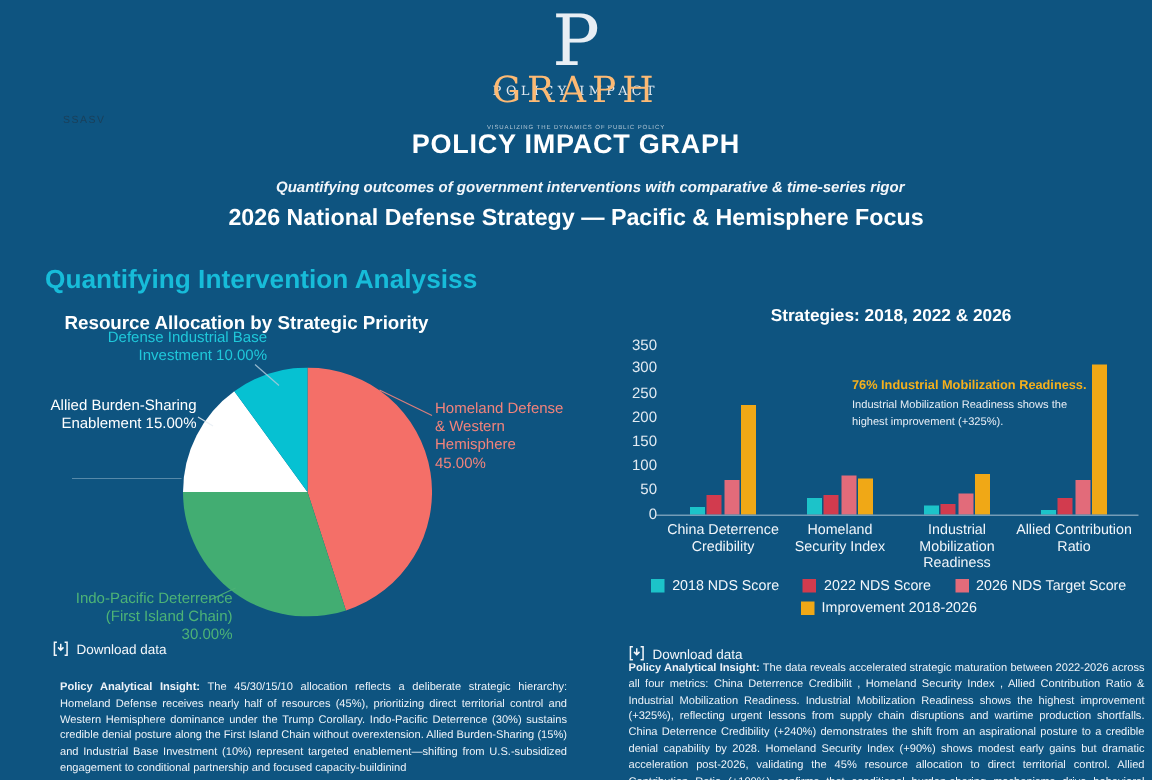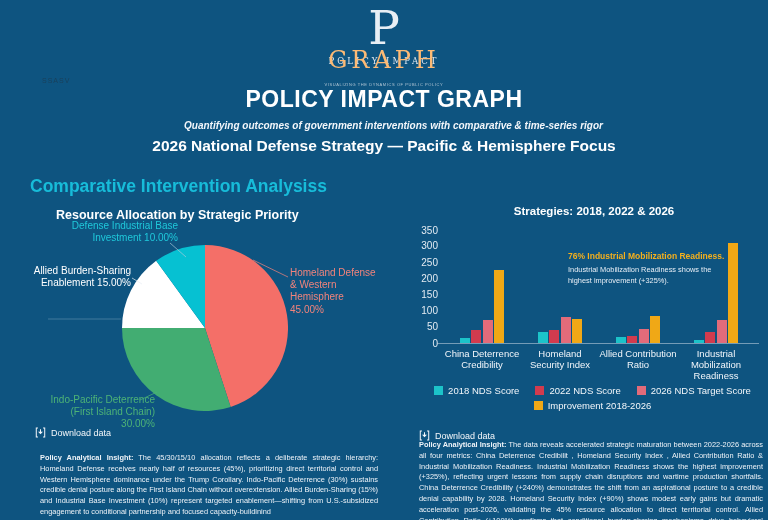--- a/index.html
+++ b/index.html
@@ -5,27 +5,27 @@
   html,body{margin:0;padding:0;}
   body{font-family:"Liberation Sans", sans-serif; background:#0e5480;}
   #page{position:relative;width:768px;height:520px;background:#0e5480;overflow:hidden;}
   .abs{position:absolute;}
   .ctr{left:0;right:0;text-align:center;}
   
   .monogram{top:4px;font-family:"DejaVu Serif", serif;font-size:47px;color:#e8eef4;font-weight:400;line-height:1;}
   .logo-line1{top:56px;font-family:"DejaVu Serif", serif;font-size:8.5px;letter-spacing:3px;color:#dfe7ee;}
   .logo-line2{top:48px;font-family:"DejaVu Serif", serif;font-size:24px;letter-spacing:4px;color:#fdba74;line-height:1;}
   .logo-tagline{top:82px;font-size:4px;letter-spacing:.6px;color:#cfdae3;opacity:.85;}
-  .main-title{top:86px;font-size:23px;font-weight:bold;color:#ffffff;letter-spacing:.5px;}
+  .main-title{top:86px;font-size:18px;font-weight:bold;color:#ffffff;letter-spacing:.5px;}
   .subtitle{top:120px;font-size:10px;font-style:italic;font-weight:bold;color:#f2f6fa;padding-left:19px;}
   .report-title{top:137px;font-size:15.5px;font-weight:bold;color:#ffffff;}
   .watermark{left:42px;top:77px;font-size:7px;color:#22303d;opacity:.55;letter-spacing:1px;}
   .section-title{left:30px;top:176px;font-size:17.5px;font-weight:bold;color:#17bcd9;}
   
-  .pie-title{left:56px;top:208px;font-size:12.5px;font-weight:bold;color:#ffffff;}
+  .pie-title{left:43px;top:208px;font-size:12.5px;font-weight:bold;color:#ffffff;}
   #pie-wrap{left:122px;top:245px;width:166px;height:166px;}
   .pie-label{font-size:10px;line-height:1.22;}
   .lbl-defense{left:38px;top:220px;width:140px;text-align:right;color:#1fc8da;}
   .lbl-allied{left:26px;top:265px;width:105px;text-align:right;color:#ffffff;}
   .lbl-homeland{left:290px;top:267px;width:90px;text-align:left;color:#f2837b;}
   .lbl-indo{left:35px;top:394px;width:120px;text-align:right;color:#4db376;}
   
   .download{display:flex;align-items:center;gap:5px;color:#f4f7fa;font-size:9px;cursor:pointer;}
   .dl-left{left:35px;top:427px;}
   .dl-right{left:419px;top:430px;}
@@ -59,21 +59,21 @@
 
   <div class="abs ctr monogram">P</div>
   <div class="abs ctr logo-line1">POLICY IMPACT</div>
   <div class="abs ctr logo-line2">GRAPH</div>
   <div class="abs ctr logo-tagline">VISUALIZING THE DYNAMICS OF PUBLIC POLICY</div>
   <div class="abs watermark">SSASV</div>
   <div class="abs ctr main-title">POLICY IMPACT GRAPH</div>
   <div class="abs ctr subtitle">Quantifying outcomes of government interventions with comparative &amp; time-series rigor</div>
   <div class="abs ctr report-title">2026 National Defense Strategy — Pacific &amp; Hemisphere Focus</div>
 
-  <div class="abs section-title">Comparative Intervention Analysiss</div>
+  <div class="abs section-title">Quantifying Intervention Analysiss</div>
 
   <div class="abs pie-title">Resource Allocation by Strategic Priority</div>
   <div class="abs" id="pie-wrap">
       <svg viewBox="0 0 166 166" width="166" height="166">
         <path d="M83,83 L83.00,0.00 A83,83 0 0 1 108.65,161.94 Z" fill="#f46f68"></path>
         <path d="M83,83 L108.65,161.94 A83,83 0 0 1 0.00,83.00 Z" fill="#42ad72"></path>
         <path d="M83,83 L0.00,83.00 A83,83 0 0 1 34.21,15.85 Z" fill="#ffffff"></path>
         <path d="M83,83 L34.21,15.85 A83,83 0 0 1 83.00,0.00 Z" fill="#06c1d2"></path>
       </svg>
     </div>
@@ -154,22 +154,22 @@
         <div class="bar" style="height: 3.2px; background: rgb(28, 195, 201);"></div>
         <div class="bar" style="height: 11.3px; background: rgb(210, 59, 78);"></div>
         <div class="bar" style="height: 22.6px; background: rgb(226, 107, 122);"></div>
         <div class="bar" style="height: 100.1px; background: rgb(240, 168, 22);"></div>
       </div>
     </div>
   <div class="abs baseline"></div>
   <div class="abs" id="cat-labels">
       <div class="cat-label">China Deterrence Credibility</div>
       <div class="cat-label">Homeland Security Index</div>
+      <div class="cat-label">Industrial Mobilization Readiness</div>
       <div class="cat-label">Allied Contribution Ratio</div>
-      <div class="cat-label">Industrial Mobilization Readiness</div>
     </div>
 
   <div class="abs annotation">
     <div class="ann-head">76% Industrial Mobilization Readiness.</div>
     <div class="ann-body">Industrial Mobilization Readiness shows the</div>
     <div class="ann-body">highest improvement (+325%).</div>
   </div>
 
   <div class="abs legend" id="legend-row1">
       <div class="legend-item">

